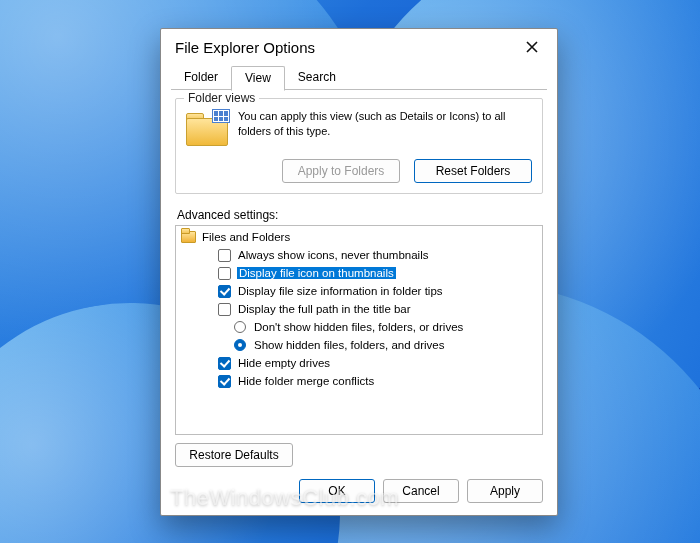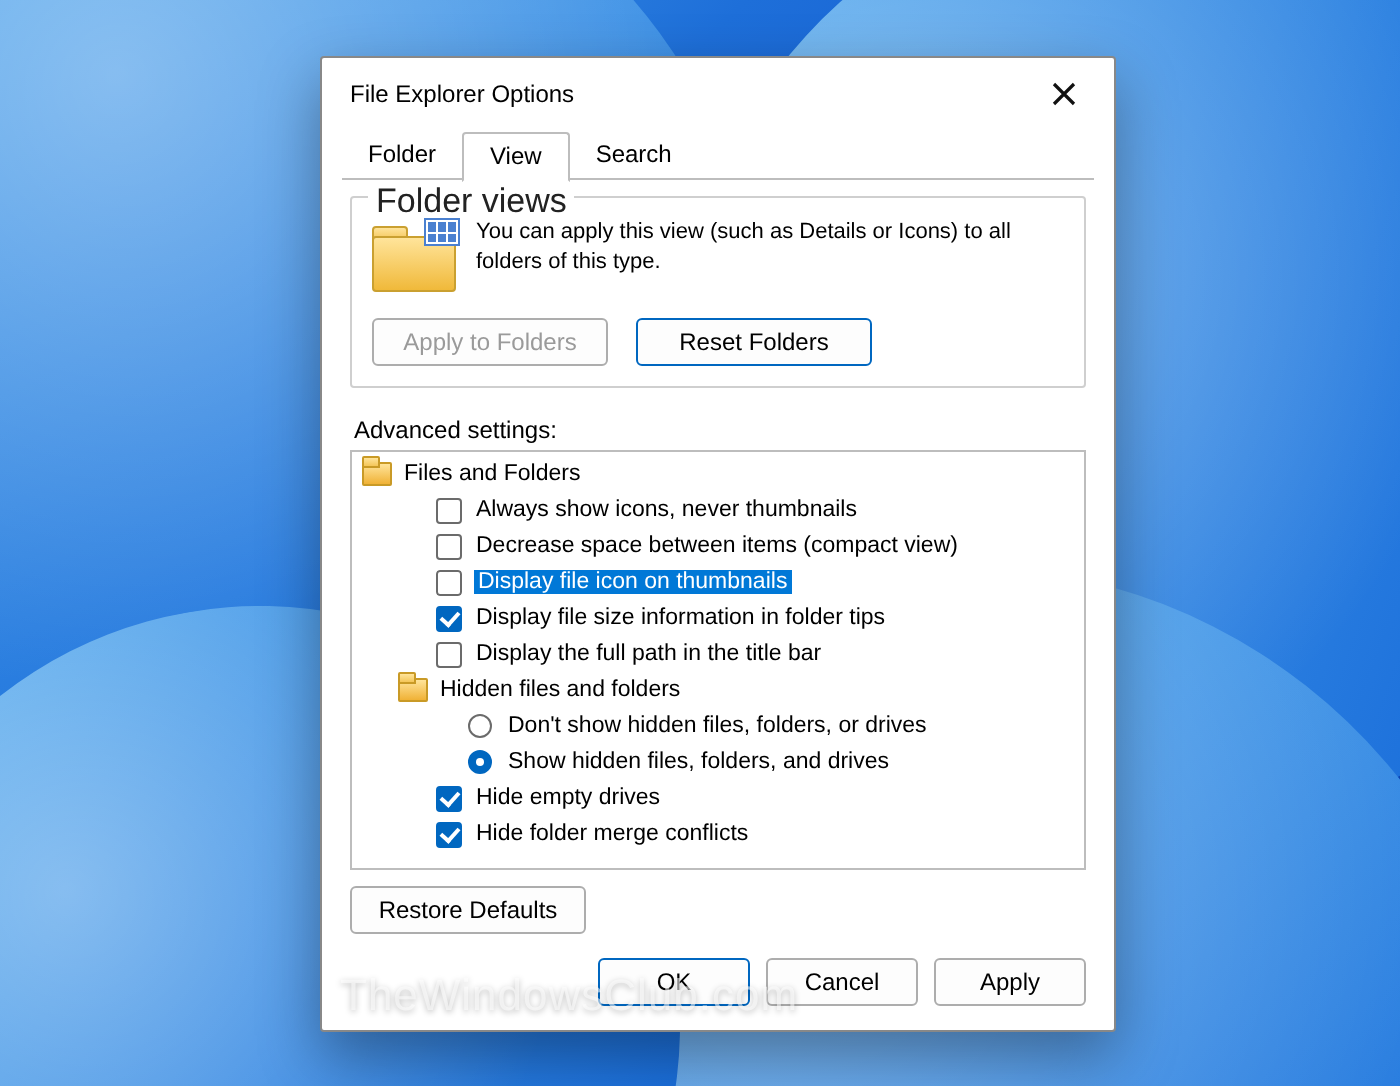--- a/index.html
+++ b/index.html
@@ -17,39 +17,39 @@
   .p3{width:560px;height:560px;left:200px;bottom:-300px;transform:rotate(10deg);}
   .p4{width:420px;height:420px;left:-80px;bottom:-180px;transform:rotate(-10deg);}
 
   .dialog {
     position:absolute; left:160px; top:28px; width:398px; height:488px;
     background:#fff; border:1px solid #888; border-radius:2px;
     box-shadow:0 12px 30px rgba(0,0,0,0.35);
     display:flex; flex-direction:column;
   }
   .titlebar { display:flex; align-items:center; height:36px; padding:0 10px 0 14px; }
-  .titlebar .ttl { flex:1; font-size:12px; }
+  .titlebar .ttl { flex:1; font-size:15px; }
   .close { width:30px; height:30px; display:flex; align-items:center; justify-content:center; cursor:pointer; }
   .close svg{width:12px;height:12px;stroke:#111;stroke-width:1.6;fill:none;}
   .tabs { display:flex; padding:0 10px; position:relative; }
   .tab { padding:4px 13px 5px; font-size:12px; cursor:pointer; position:relative; top:1px;}
   .tab.active { border:1px solid #bdbdbd; border-bottom:1px solid #fff; background:#fff; border-radius:2px 2px 0 0; z-index:2;}
   .tabline{position:absolute;left:10px;right:10px;bottom:0;border-bottom:1px solid #bdbdbd;z-index:1;}
   .body { flex:1; padding:8px 14px 4px; display:flex; flex-direction:column; }
 
   .group { border:1px solid #cfcfcf; border-radius:2px; position:relative; padding:10px 10px 10px 10px; }
-  .group .legend { position:absolute; top:-8px; left:8px; background:#fff; padding:0 4px; font-size:17px; color:#222;}
+  .group .legend { position:absolute; top:-8px; left:8px; background:#fff; padding:0 4px; font-size:12px; color:#222;}
   .fv-row{display:flex;gap:10px;align-items:flex-start;}
   .folder-ico{width:42px;height:38px;position:relative;flex:0 0 42px;margin-top:2px;}
   .folder-body-shape{position:absolute;left:0;top:7px;width:42px;height:28px;background:linear-gradient(#ffe49a,#f0b93a);border-radius:2px;border:1px solid #caa030;}
   .folder-tab-shape{position:absolute;left:0;top:2px;width:18px;height:8px;background:linear-gradient(#ffe49a,#f4c659);border-radius:2px 2px 0 0;border:1px solid #caa030;}
   .folder-badge{position:absolute;right:-2px;top:-2px;width:18px;height:14px;background:#fff;border:1px solid #4a80d0;display:grid;grid-template-columns:1fr 1fr 1fr;grid-template-rows:1fr 1fr;gap:1px;padding:1px;}
   .folder-badge div{background:#4a80d0;}
   .fv-text{font-size:11px;line-height:1.35;}
-  .btn-row{display:flex;gap:14px;justify-content:flex-start;margin-top:10px;}
+  .btn-row{display:flex;gap:14px;justify-content:flex-end;margin-top:10px;}
   .btn{min-width:118px;padding:4px 10px;border:1px solid #adadad;background:#fdfdfd;border-radius:3px;text-align:center;font-size:12px;cursor:pointer;}
   .btn.disabled{color:#9a9a9a;cursor:default;}
   .btn.accent{border:1.5px solid #0067c0;}
 
   .adv-label{margin:14px 0 3px 2px;font-size:12px;}
   .tree{flex:1;border:1px solid #bdbdbd;background:#fff;overflow:hidden;padding:2px 0;min-height:0;}
   .node{display:flex;align-items:center;height:18px;padding-left:4px;white-space:nowrap;font-size:11.5px;}
   .ind1{padding-left:22px;} .ind2{padding-left:40px;} .ind3{padding-left:56px;}
   .node .ico{width:16px;height:16px;margin-right:5px;flex:0 0 16px;display:flex;align-items:center;justify-content:center;}
   .chk{width:13px;height:13px;border:1px solid #6b6b6b;border-radius:2px;background:#fff;position:relative;}
@@ -128,49 +128,37 @@
           </span>
         <span class="txt">Files and Folders</span>
       </div>
       <div id="tree-items">
           <div class="node ind2">
             <span class="ico">
               <span class="chk"></span>
             </span>
             <span class="txt">Always show icons, never thumbnails</span>
           </div>
-          <div class="node ind2">
-            <span class="ico">
-              <span class="chk"></span>
-            </span>
-            <span class="txt">Decrease space between items (compact view)</span>
-          </div>
           <div class="node ind2 sel">
             <span class="ico">
               <span class="chk"></span>
             </span>
             <span class="txt">Display file icon on thumbnails</span>
           </div>
           <div class="node ind2">
             <span class="ico">
               <span class="chk checked"></span>
             </span>
             <span class="txt">Display file size information in folder tips</span>
           </div>
           <div class="node ind2">
             <span class="ico">
               <span class="chk"></span>
             </span>
             <span class="txt">Display the full path in the title bar</span>
-          </div>
-          <div class="node ind1">
-            <span class="ico">
-              <span class="mini-folder"></span>
-            </span>
-            <span class="txt">Hidden files and folders</span>
           </div>
           <div class="node ind3">
             <span class="ico">
               <span class="radio"></span>
             </span>
             <span class="txt">Don't show hidden files, folders, or drives</span>
           </div>
           <div class="node ind3">
             <span class="ico">
               <span class="radio on"></span>

